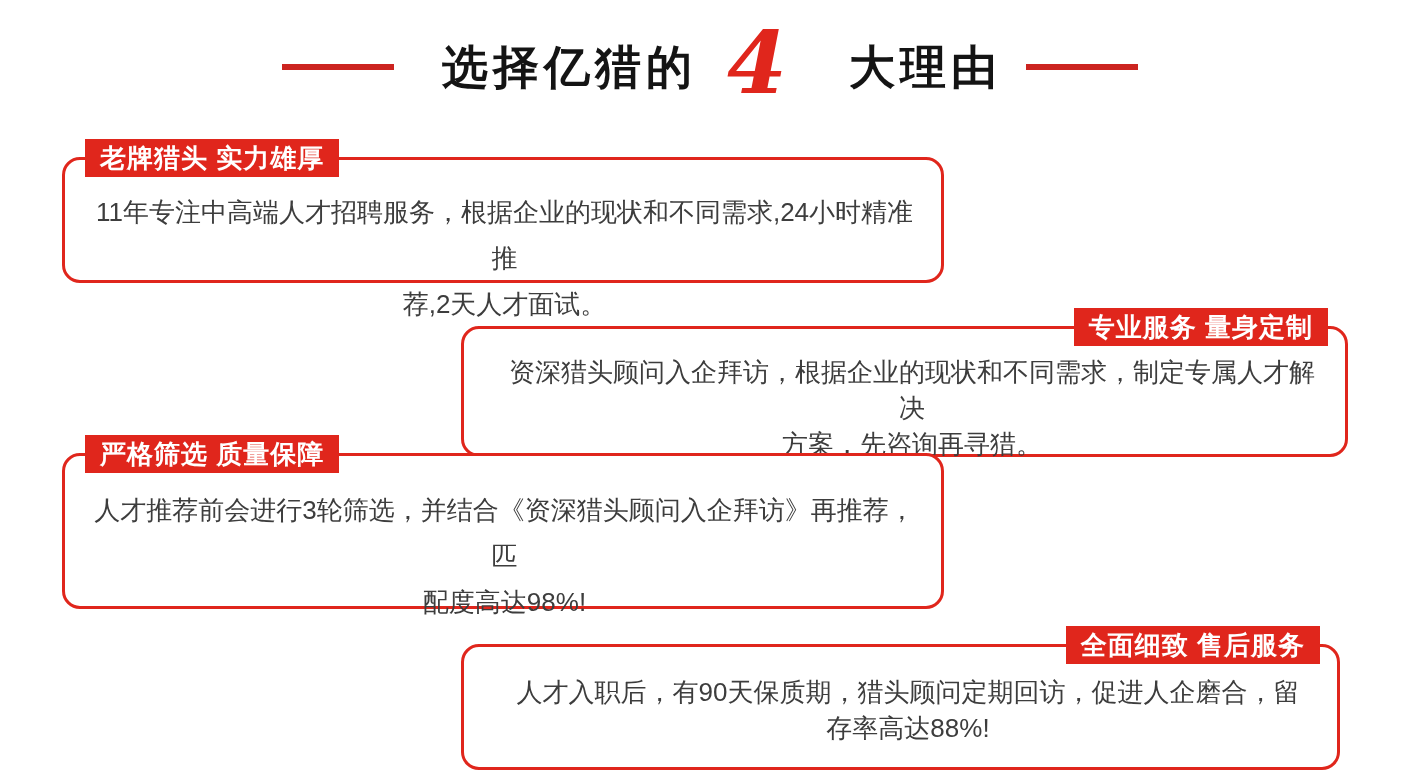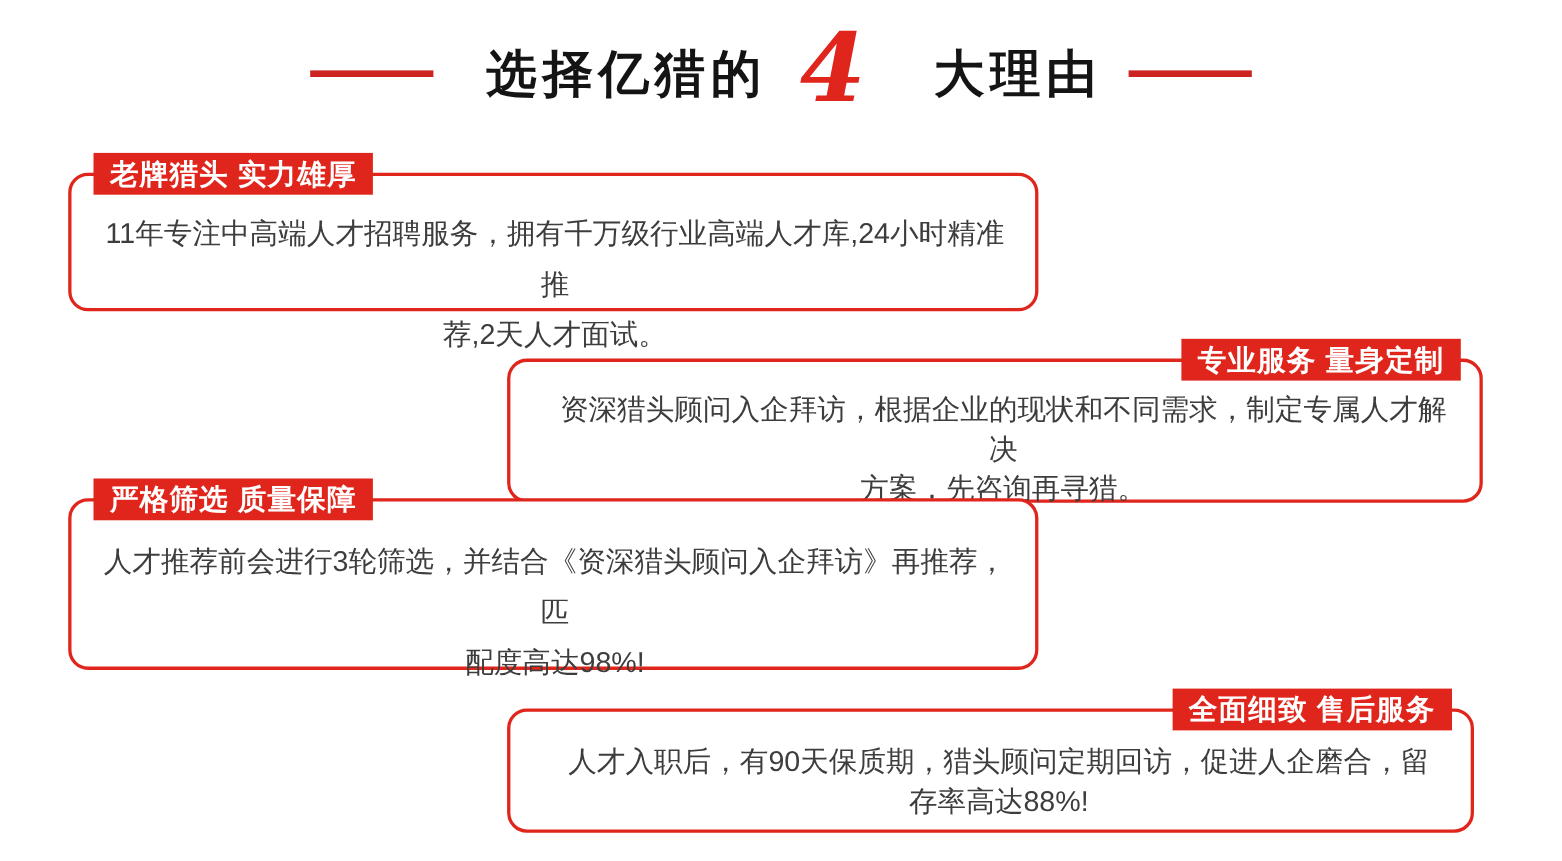--- a/index.html
+++ b/index.html
@@ -90,39 +90,39 @@
 
   .card-1 { left: 62px;  top: 157px; width: 882px; height: 126px; }
   .card-1 .body { padding: 29px 20px 0 23px; line-height: 46px; }
 
   .card-2 { left: 461px; top: 326px; width: 887px; height: 131px; }
   .card-2 .body { padding: 25px 18px 0 33px; line-height: 36px; }
 
   .card-3 { left: 62px;  top: 453px; width: 882px; height: 156px; }
   .card-3 .body { padding: 31px 20px 0 23px; line-height: 46px; }
 
-  .card-4 { left: 461px; top: 644px; width: 879px; height: 113px; }
+  .card-4 { left: 461px; top: 644px; width: 879px; height: 126px; }
   .card-4 .body { padding: 27px 18px 0 33px; line-height: 36px; }
 </style>
 </head>
 <body>
 
 <div class="stage">
 
   <div class="title-row">
     <span class="dash"></span>
     <span class="title-cn">选择亿猎的</span>
     <span class="title-num">4</span>
     <span class="title-cn">大理由</span>
     <span class="dash"></span>
   </div>
 
   <section class="card card-1">
     <span class="tag tag-left">老牌猎头 实力雄厚</span>
-    <p class="body">11年专注中高端人才招聘服务，拥有千万级行业高端人才库,24小时精准推
+    <p class="body">11年专注中高端人才招聘服务，根据企业的现状和不同需求,24小时精准推
 荐,2天人才面试。</p>
   </section>
 
   <section class="card card-2">
     <span class="tag tag-right">专业服务 量身定制</span>
     <p class="body">资深猎头顾问入企拜访，根据企业的现状和不同需求，制定专属人才解决
 方案，先咨询再寻猎。</p>
   </section>
 
   <section class="card card-3">

